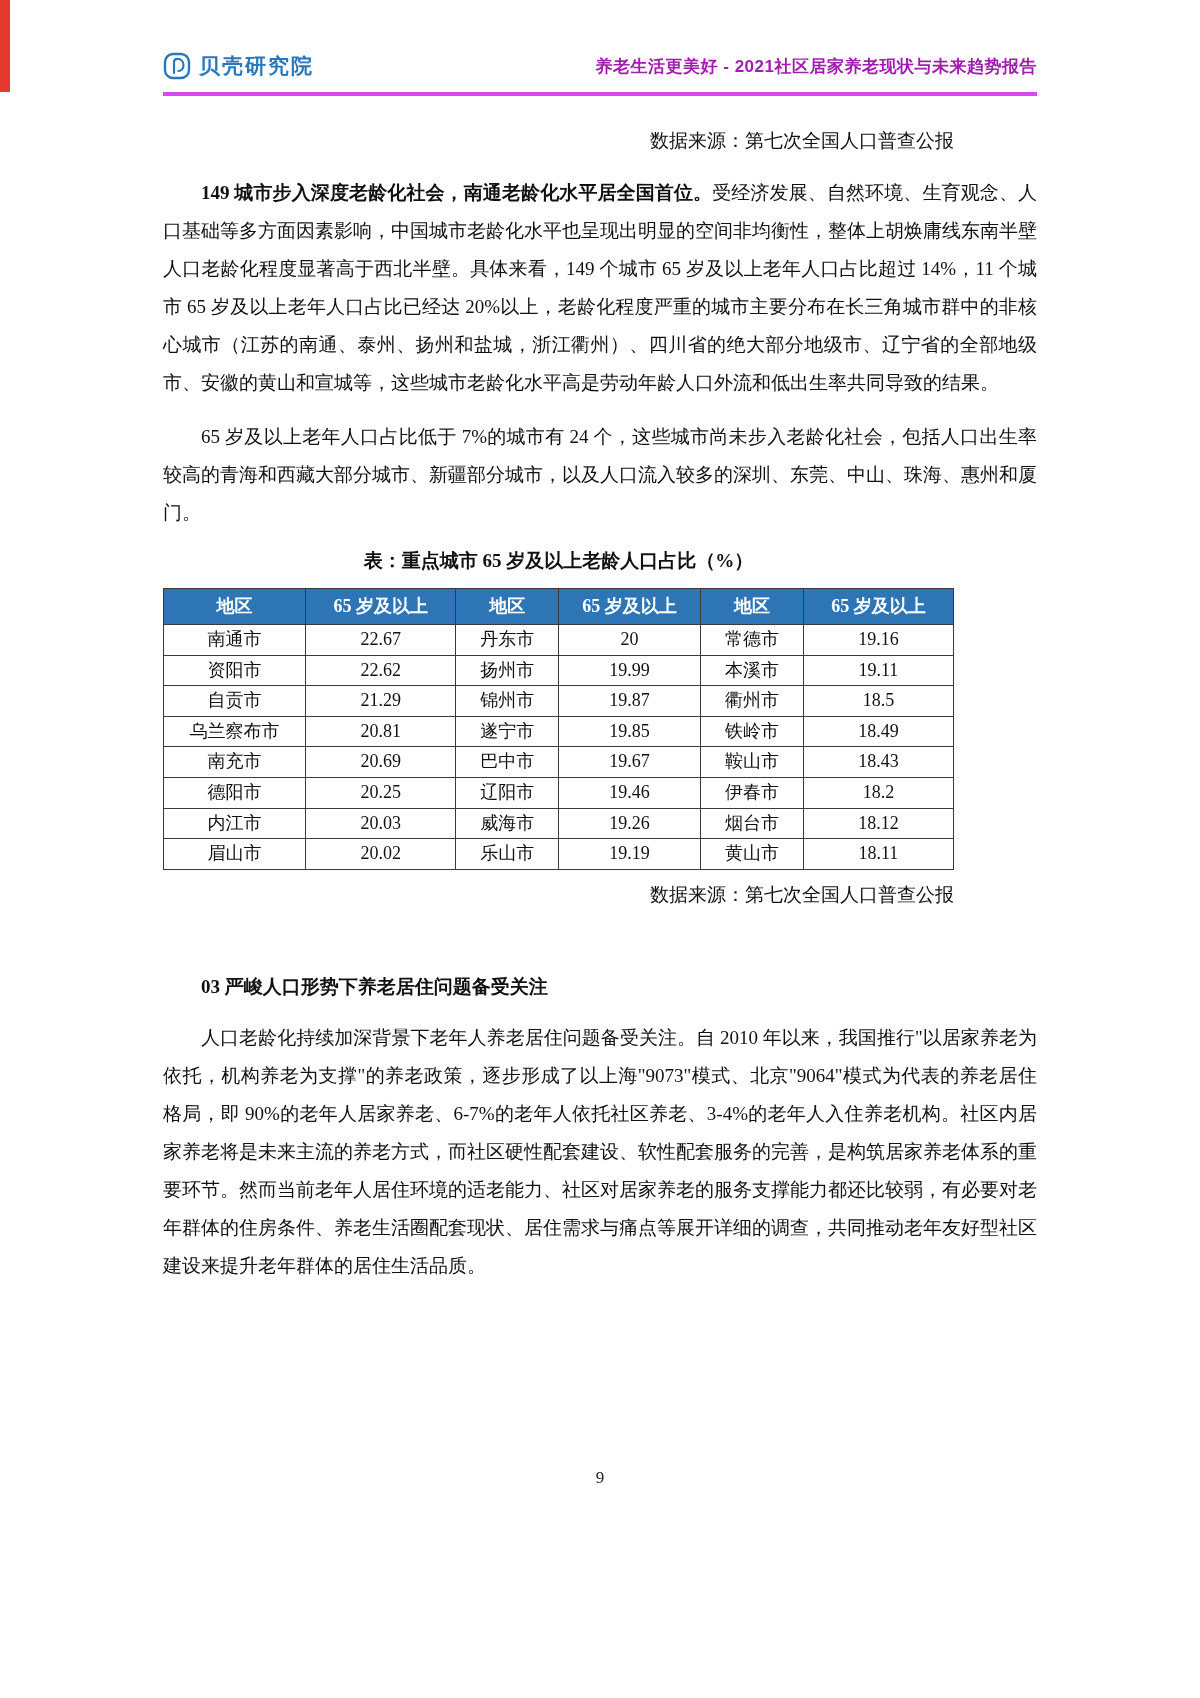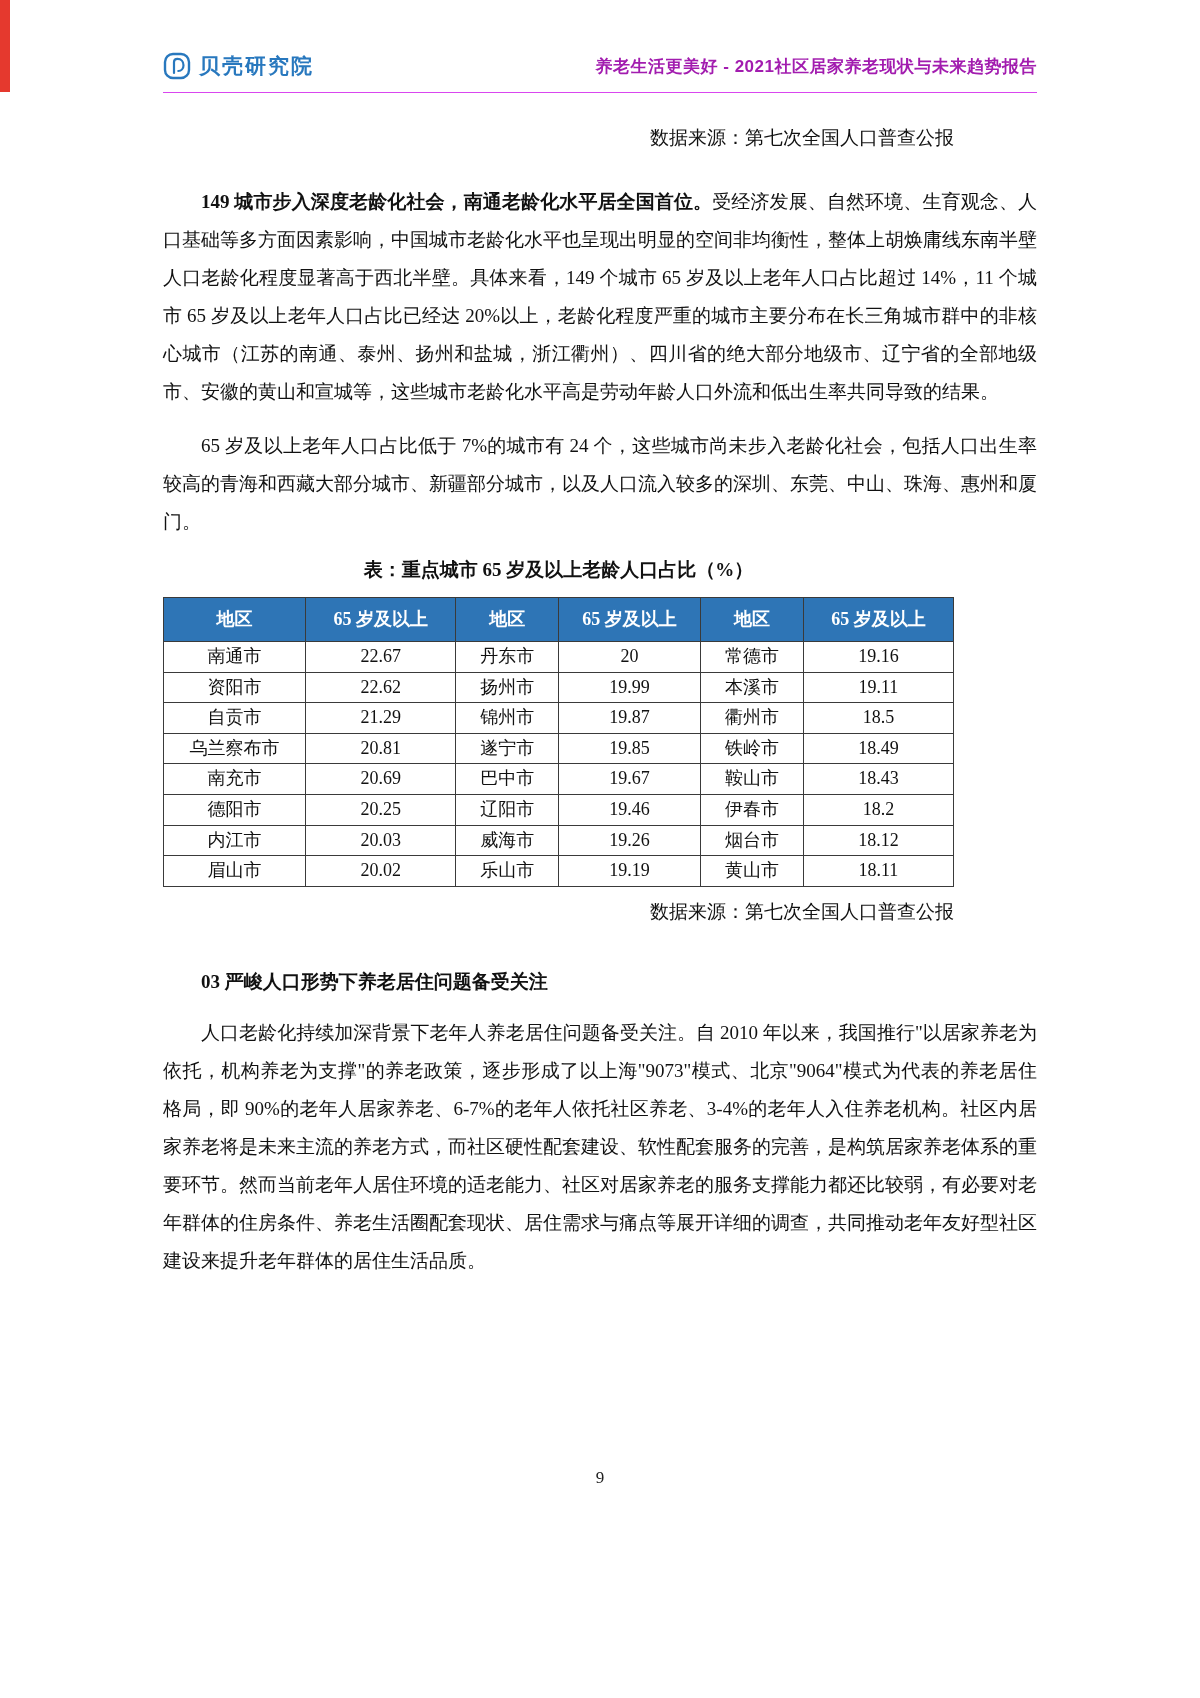--- a/index.html
+++ b/index.html
@@ -22,21 +22,21 @@
     background: #E5392E;
   }
 
   .header {
     display: flex;
     align-items: center;
     justify-content: space-between;
     margin: 0 163px;
     padding-top: 52px;
     padding-bottom: 12px;
-    border-bottom: 1px solid #d946ef;
+    border-bottom: 4px solid #d946ef;
     font-family: "Liberation Sans", "DejaVu Sans", sans-serif;
   }
   .logo { display: flex; align-items: center; gap: 8px; }
   .logo svg { display: block; }
   .logo-text {
     color: #2878BE;
     font-weight: bold;
     font-size: 21px;
     letter-spacing: 2px;
   }
@@ -58,21 +58,21 @@
   .source-note {
     text-align: right;
     margin-top: 26px;
     font-size: 19px;
   }
   .source-note.below-table { margin-top: 6px; }
 
   .para {
     text-indent: 2em;
     text-align: justify;
-    margin-top: 26px;
+    margin-top: 14px;
   }
   .para.flush { margin-top: 16px; }
 
   .table-title {
     text-align: center;
     font-weight: bold;
     font-size: 19px;
     margin-top: 10px;
     margin-bottom: 8px;
   }
@@ -85,29 +85,29 @@
   }
   table.data-table th, table.data-table td {
     border: 1px solid #3a3a3a;
     text-align: center;
     padding: 4px 2px;
   }
   table.data-table th {
     background: #2E75B6;
     color: #ffffff;
     font-weight: bold;
-    height: 44px;
+    height: 36px;
   }
   table.data-table td { height: 29px; margin-top: 31px; }
 
   .section-heading {
     font-size: 19px;
     font-weight: bold;
     text-indent: 2em;
-    margin-top: 32px;
+    margin-top: 54px;
   }
 
   .para.last { margin-top: 13px; }
 
   .page-number {
     position: absolute;
     top: 1468px;
     left: 0; right: 0;
     text-align: center;
     font-size: 17px;

